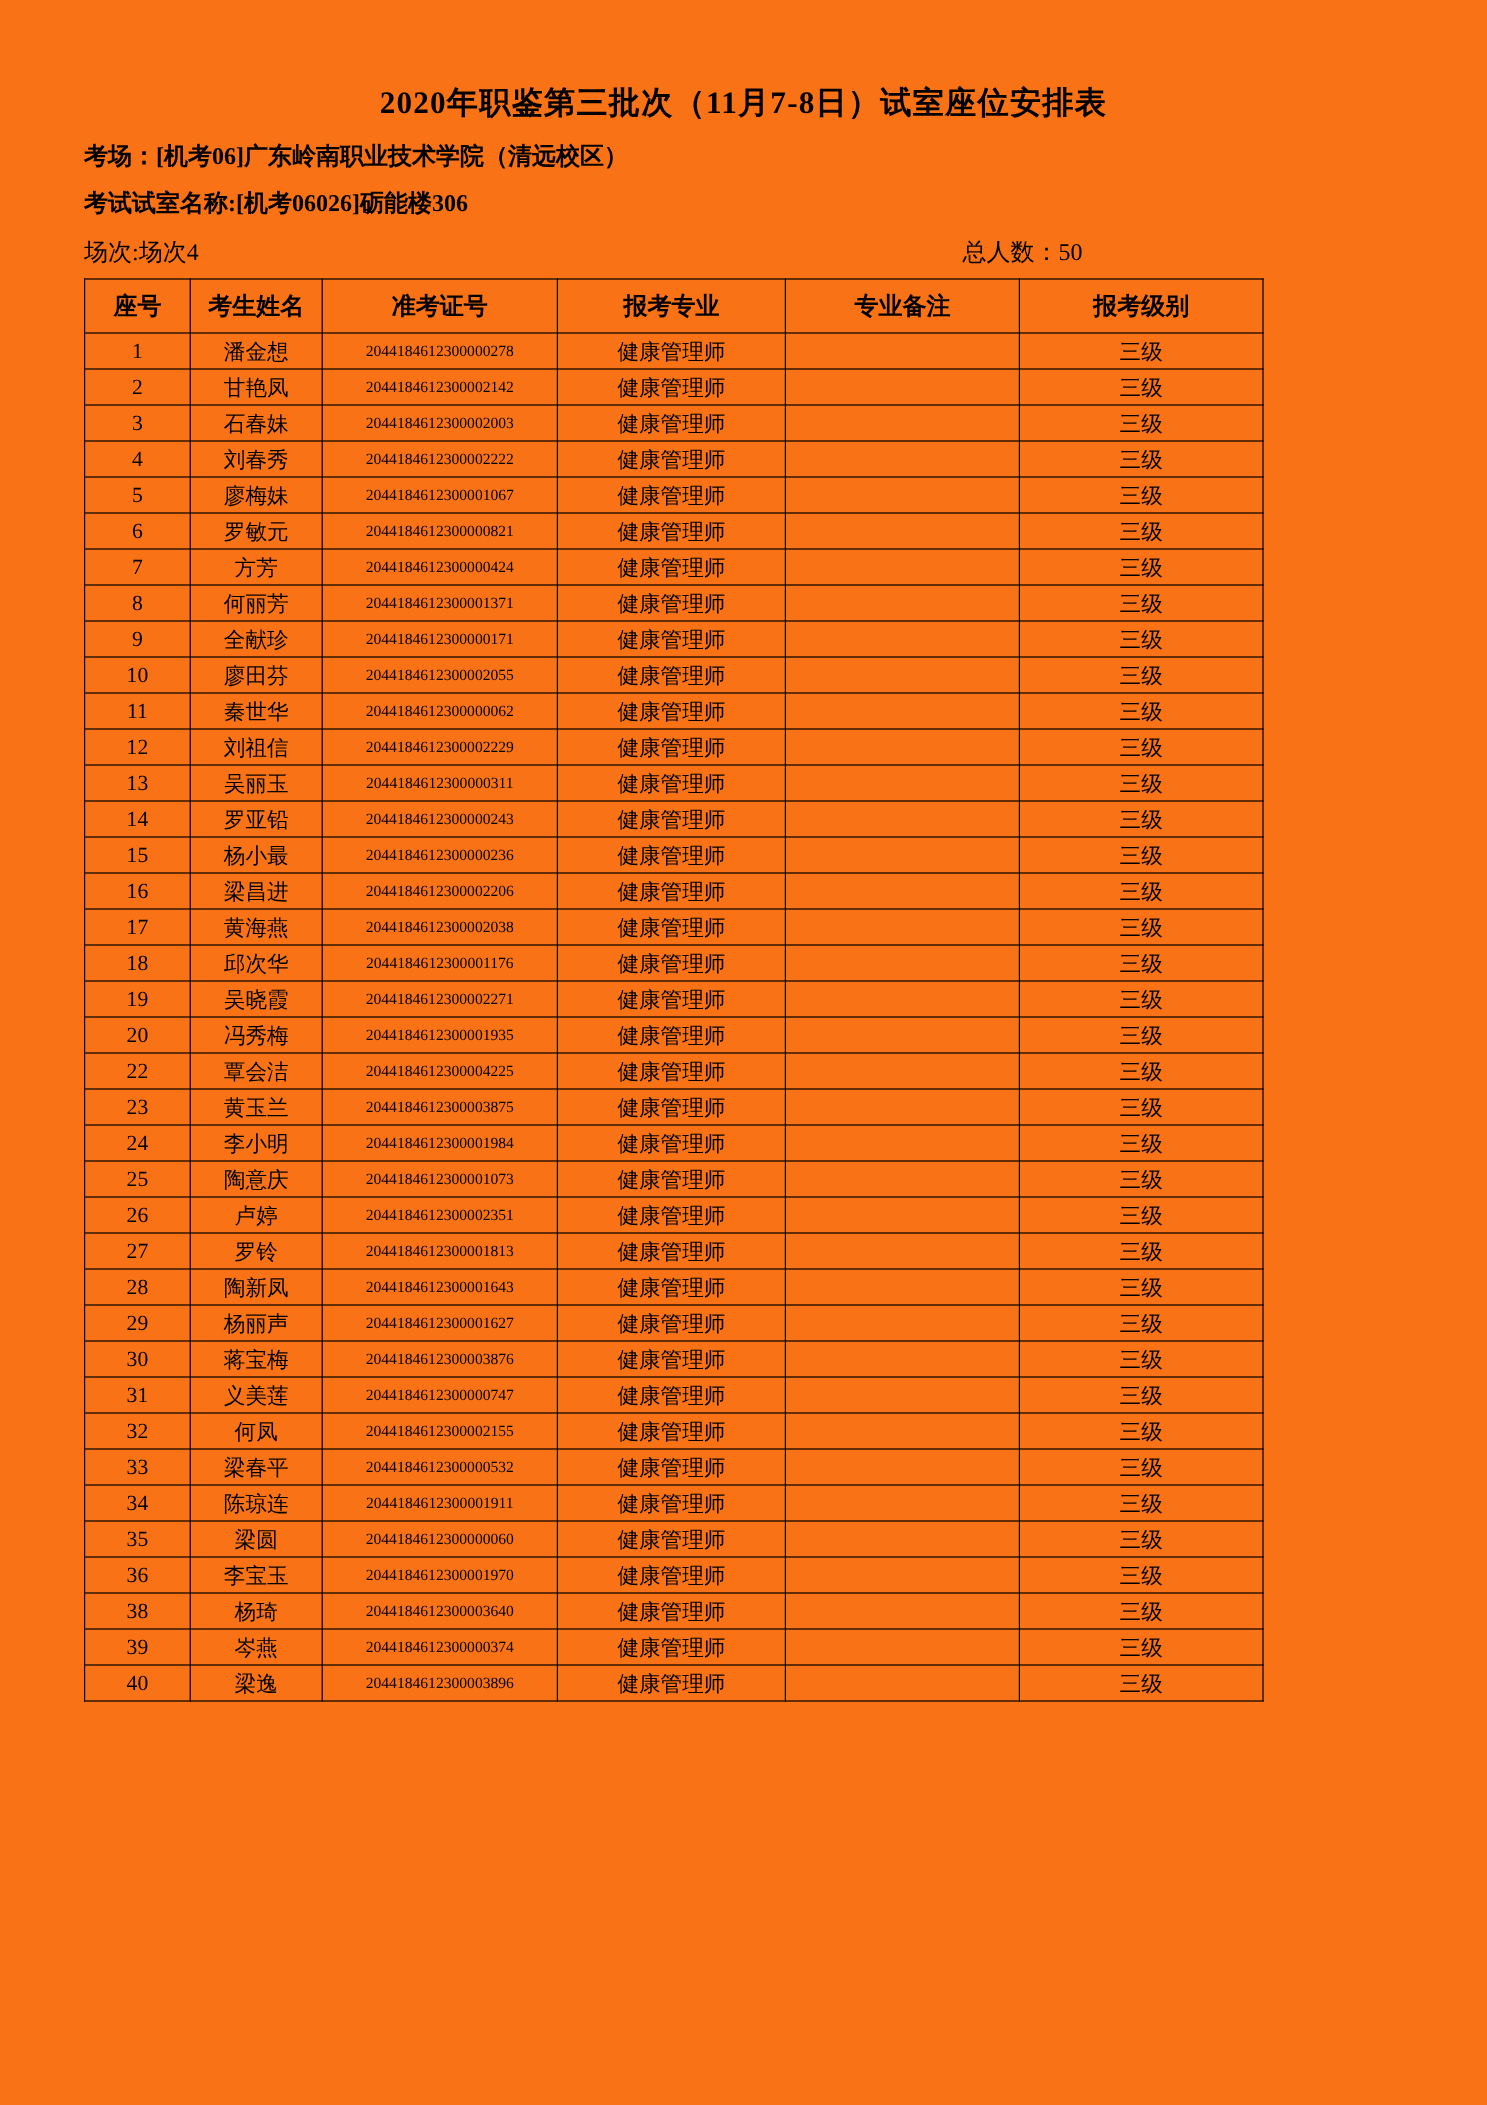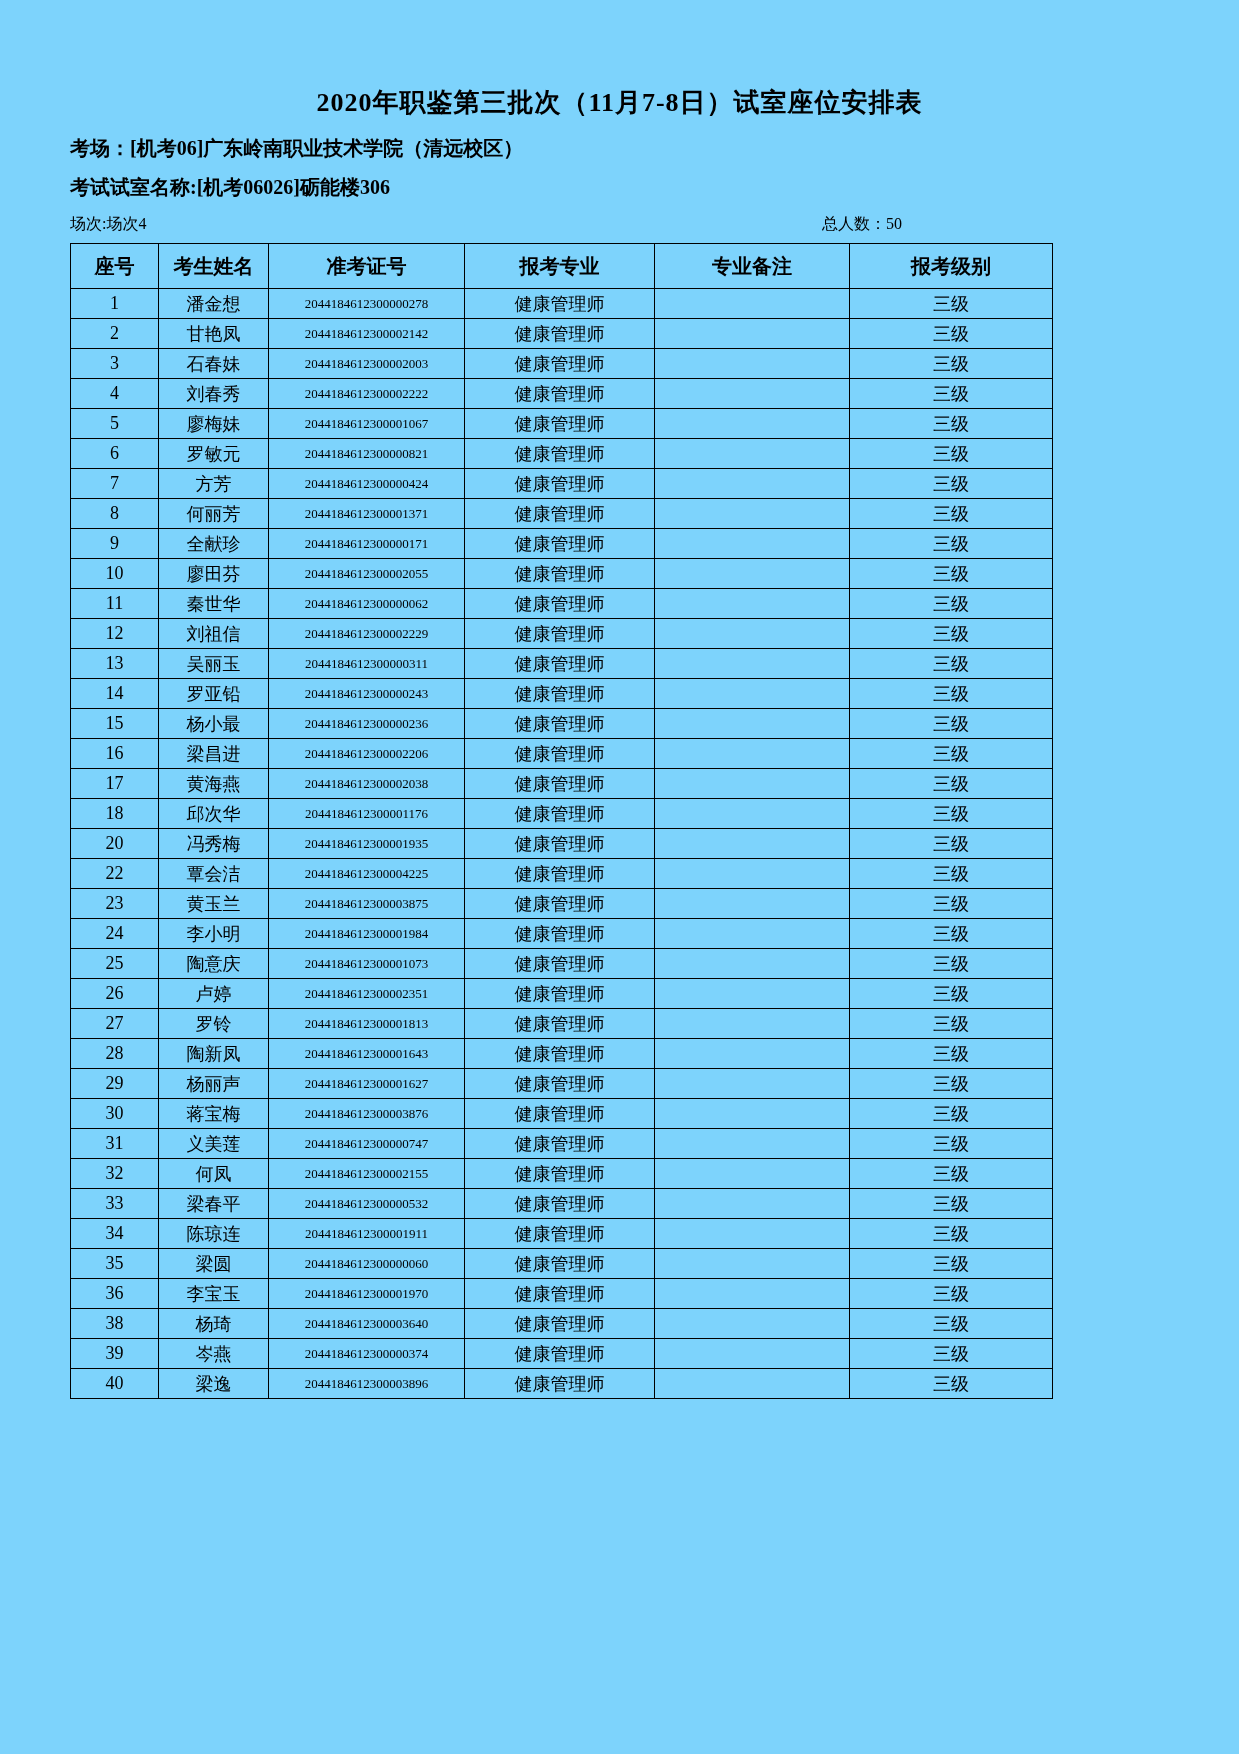--- a/index.html
+++ b/index.html
@@ -6,43 +6,43 @@
   html, body {
     margin: 0;
     padding: 0;
     background: #ffffff;
     color: #000000;
     font-family: "Liberation Serif", "DejaVu Serif", serif;
   }
   .page {
     width: 1239px;
     height: 1754px;
-    background: #7dd3fc;
-    padding: 85px 70px 0 70px;
+    background: #f97316;
+    padding: 68px 70px 0 70px;
     position: relative;
   }
   .doc-title {
     text-align: center;
     font-size: 26px;
     font-weight: bold;
     margin: 0 0 16px 0;
     letter-spacing: 1px;
   }
   .info-line {
     font-size: 20px;
     margin: 0 0 15px 0;
     line-height: 24px;
     font-weight: bold;
   }
   .session-row {
     width: 832px;
     display: flex;
     justify-content: space-between;
     align-items: flex-end;
-    font-size: 16px;
+    font-size: 20px;
     margin: 4px 0 8px 0;
   }
   table.seating {
     border-collapse: collapse;
     width: 982px;
     table-layout: fixed;
   }
   table.seating th,
   table.seating td {
     border: 1px solid #000000;
@@ -244,20 +244,28 @@
         </tr>
         <tr>
           <td class="col-seat">18</td>
           <td class="col-name">邱次华</td>
           <td class="col-ticket">2044184612300001176</td>
           <td class="col-major">健康管理师</td>
           <td class="col-note"></td>
           <td class="col-level">三级</td>
         </tr>
         <tr>
+          <td class="col-seat">19</td>
+          <td class="col-name">吴晓霞</td>
+          <td class="col-ticket">2044184612300002271</td>
+          <td class="col-major">健康管理师</td>
+          <td class="col-note"></td>
+          <td class="col-level">三级</td>
+        </tr>
+        <tr>
           <td class="col-seat">20</td>
           <td class="col-name">冯秀梅</td>
           <td class="col-ticket">2044184612300001935</td>
           <td class="col-major">健康管理师</td>
           <td class="col-note"></td>
           <td class="col-level">三级</td>
         </tr>
         <tr>
           <td class="col-seat">22</td>
           <td class="col-name">覃会洁</td>

